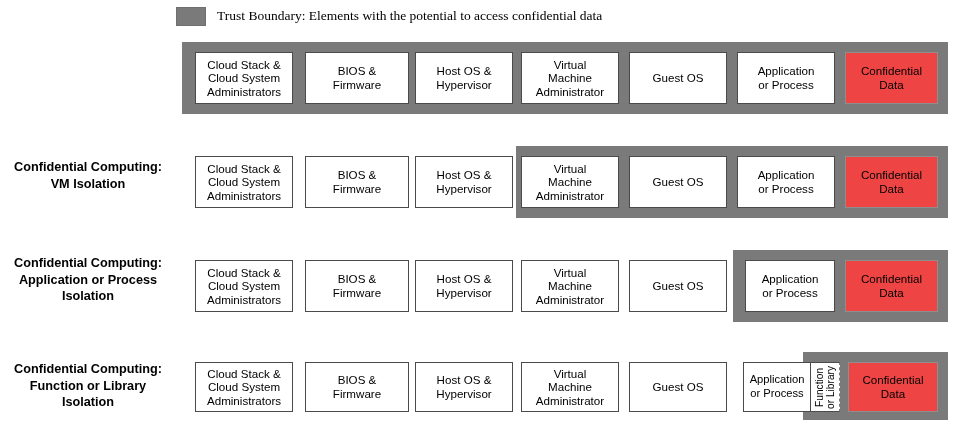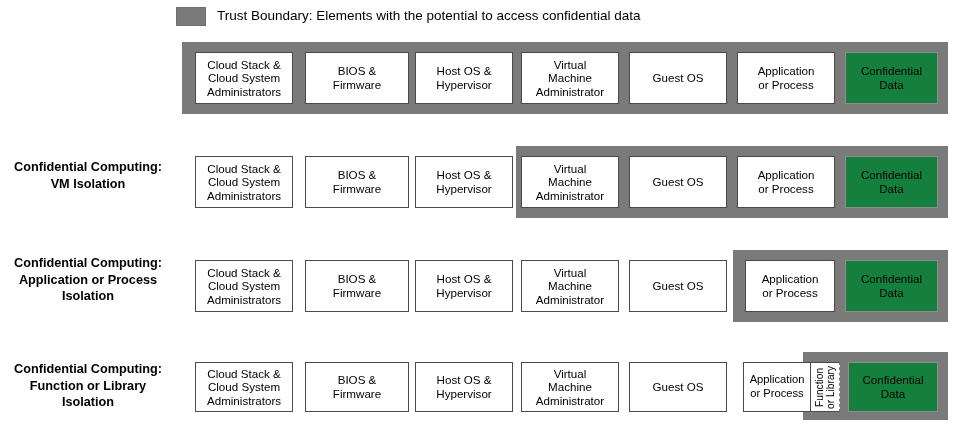--- a/index.html
+++ b/index.html
@@ -37,20 +37,21 @@
     border: 1px solid #6f6f6f;
     box-sizing: border-box;
     flex: 0 0 auto;
   }
   .legend-text {
     margin-left: 11px;
     font-size: 13.5px;
     line-height: 16px;
     white-space: nowrap;
     color: #000;
+    font-family: Liberation Serif, serif;
   }
 
   
   .row {
     position: absolute;
     left: 0;
     width: 960px;
   }
 
   .row-label {
@@ -89,21 +90,21 @@
     text-align: center;
     font-size: 11.6px;
     line-height: 13.6px;
     color: #000;
     white-space: pre-line;
   }
   .box.wide-label {
     font-size: 11.2px;
   }
   .box.confidential {
-    background: #15803d;
+    background: #ef4444;
     border: 1px solid #8e8e8e;
   }
 
   
   .box.fn-lib {
     border-left: 1px dashed #7a7a7a;
     writing-mode: vertical-rl;
     transform: rotate(180deg);
     font-size: 10.2px;
     line-height: 11.5px;

